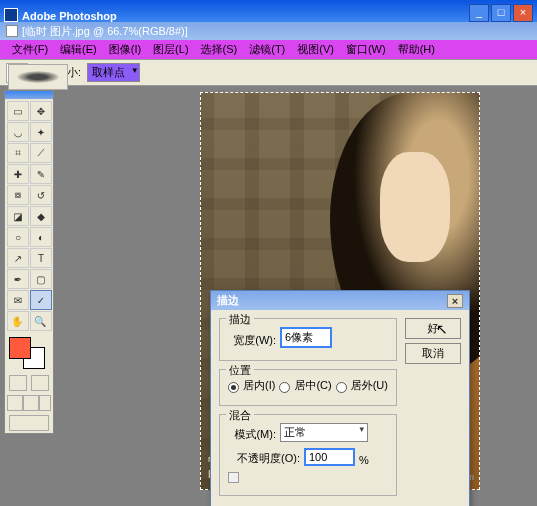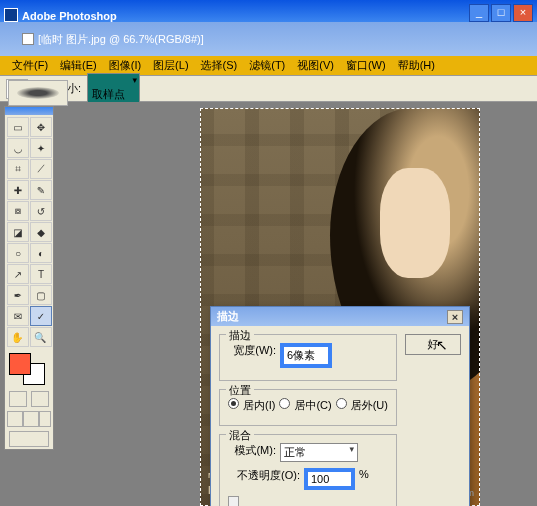--- a/index.html
+++ b/index.html
@@ -5,30 +5,30 @@
 * { margin: 0; padding: 0; box-sizing: border-box; font-family: "Microsoft YaHei", SimSun, Arial, sans-serif; font-size: 11px; }
 body { background: #fff; width: 537px; height: 506px; overflow: hidden; position: relative; }
 
 .titlebar { background: linear-gradient(#0a54e0, #3b85f0); height: 22px; display: flex; align-items: flex-end; padding: 0 4px; color: #fff; }
 .titlebar .icon { width: 14px; height: 14px; background: #0a3b8c; border: 1px solid #fff; margin-right: 4px; }
 .titlebar .title { font-weight: bold; }
 .win-controls { margin-left: auto; display: flex; gap: 2px; }
 .win-btn { width: 20px; height: 18px; background: #4b8bf0; border: 1px solid #1a4bb0; color: #fff; text-align: center; line-height: 14px; }
 .close-btn { background: #e05a3b; }
 
-.doc-title { background: linear-gradient(#7fa8e8, #9fc0f0); height: 34px; padding: 0 22px; color: #fff; display: flex; align-items: center; }
+.doc-title { background: linear-gradient(#7fa8e8, #9fc0f0); height: 18px; padding: 0 6px; color: #fff; display: flex; align-items: center; }
 .doc-icon { width: 12px; height: 12px; background: #fff; border: 1px solid #888; margin-right: 4px; }
 
-.menubar { background: #eab308; height: 20px; display: flex; align-items: center; padding: 0 8px; border-bottom: 1px solid #999; gap: 4px; }
+.menubar { background: #d946ef; height: 20px; display: flex; align-items: center; padding: 0 8px; border-bottom: 1px solid #999; gap: 4px; }
 .menu-item { padding: 2px 4px; }
 
 .optionbar { background: #ece9d8; height: 26px; display: flex; align-items: center; padding: 0 6px; border-bottom: 1px solid #999; gap: 6px; }
 .tool-indicator { width: 22px; height: 20px; border: 1px solid #aaa; background: #fff; display:flex;align-items:center;justify-content:center; }
 .opt-label { color: #000; }
-.opt-select { border: 1px solid #888; background: #0f766e; padding: 13px 14px 1px 4px; position: relative; font-family: Liberation Serif, serif; }
+.opt-select { border: 1px solid #888; background: #8b5cf6; padding: 1px 14px 1px 4px; position: relative; font-family: Liberation Serif, serif; }
 .opt-select::after { content: "▾"; position: absolute; right: 2px; top: 1px; font-size: 9px; }
 
 .workarea { position: relative; background: #808080; height: 420px; }
 
 .toolbox { position: absolute; left: 4px; top: 4px; width: 50px; background: #ece9d8; border: 1px solid #888; z-index: 5; }
 .tbx-header { height: 8px; background: linear-gradient(#3b85f0, #7fa8e8); }
 .tool-grid { display: grid; grid-template-columns: repeat(2, 22px); gap: 1px; padding: 2px; }
 .tool { width: 22px; height: 20px; background: #ece9d8; border: 1px solid #ccc; display: flex; align-items: center; justify-content: center; font-size: 10px; color: #333; }
 .tool.active { background: #c8d8f0; border-color: #5a7fb8; }
 .color-swatch { width: 36px; height: 32px; position: relative; margin: 4px; }
@@ -55,25 +55,25 @@
 .dlg-title { background: linear-gradient(#7fa8e8, #9fc0f0); color: #fff; padding: 2px 6px; display: flex; align-items: center; font-weight: bold; }
 .dlg-title .dlg-close { margin-left: auto; width: 16px; height: 14px; background: #e8e0c8; border: 1px solid #888; color: #333; text-align: center; line-height: 12px; }
 .dlg-body { padding: 8px; display: flex; gap: 8px; }
 .dlg-left { flex: 1; }
 .dlg-right { width: 56px; display:flex; flex-direction:column; gap:4px; }
 .dlg-btn { border: 1px solid #888; background: #ece9d8; padding: 2px 0; text-align: center; position: relative; }
 .cursor-arrow { position:absolute; left: 30px; top: 2px; font-size: 14px; color:#000; pointer-events:none; }
 
 .groupbox { border: 1px solid #b0b0b0; padding: 8px 8px 6px; margin-bottom: 8px; position: relative; }
 .groupbox .legend { position: absolute; top: -7px; left: 6px; background: #ece9d8; padding: 0 3px; }
-.row { display: flex; align-items: flex-start; gap: 4px; margin-bottom: 6px; }
+.row { display: flex; align-items: flex-end; gap: 4px; margin-bottom: 6px; }
 .row label { min-width: 48px; text-align: right; }
-.txt-input { border: 4px solid #3b82f6; background: #fff; padding: 1px 3px; width: 52px; }
+.txt-input { border: 2px solid #3b82f6; background: #fff; padding: 1px 3px; width: 52px; }
 .color-well { width: 42px; height: 16px; background: #ff4a1a; border: 1px solid #888; }
-.dropdown { border: 1px solid #888; background: #fff; padding: 1px 3px; width: 78px; position: relative; }
+.dropdown { border: 1px solid #888; background: #fff; padding: 1px 3px; width: 88px; position: relative; }
 .dropdown::after { content: "▾"; position: absolute; right: 3px; top: 0; font-size: 9px; color: #444; }
 
 .radio { width: 11px; height: 11px; border: 1px solid #555; border-radius: 50%; display: inline-block; position: relative; background:#fff; }
 .radio.checked::after { content: ""; width: 5px; height: 5px; background: #333; border-radius: 50%; position: absolute; top: 2px; left: 2px; }
 .checkbox { width: 11px; height: 11px; border: 1px solid #999; display: inline-block; background:#f0f0f0; }
 .disabled { color: #999; }
 
 
 .brush-preview { position:absolute; left:8px; top:-22px; width:60px; height:26px; background:#ece9d8; border:1px solid #aaa; display:flex; align-items:center; justify-content:center; z-index:4; }
 .brush-preview .stroke { width:42px; height:12px; background: radial-gradient(ellipse, #4a4a4a 30%, transparent 75%); border-radius:50%; }
@@ -229,17 +229,18 @@
             <span class="checkbox"></span>
           </div>
         </div>
 
       </div>
       <div class="dlg-right">
         <div class="dlg-btn">
           <span>好</span>
           <span class="cursor-arrow">↖</span>
         </div>
+        <div class="dlg-btn">取消</div>
       </div>
     </div>
   </div>
 
 </div>
 
 </body></html>

